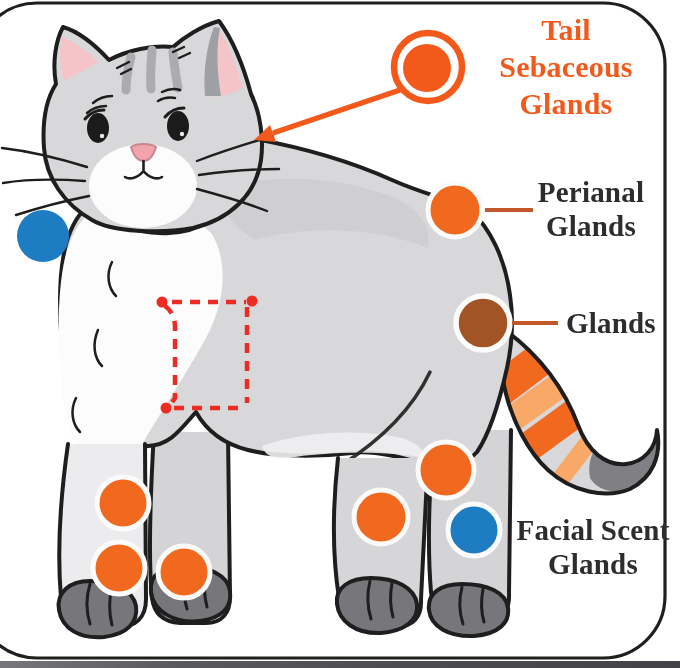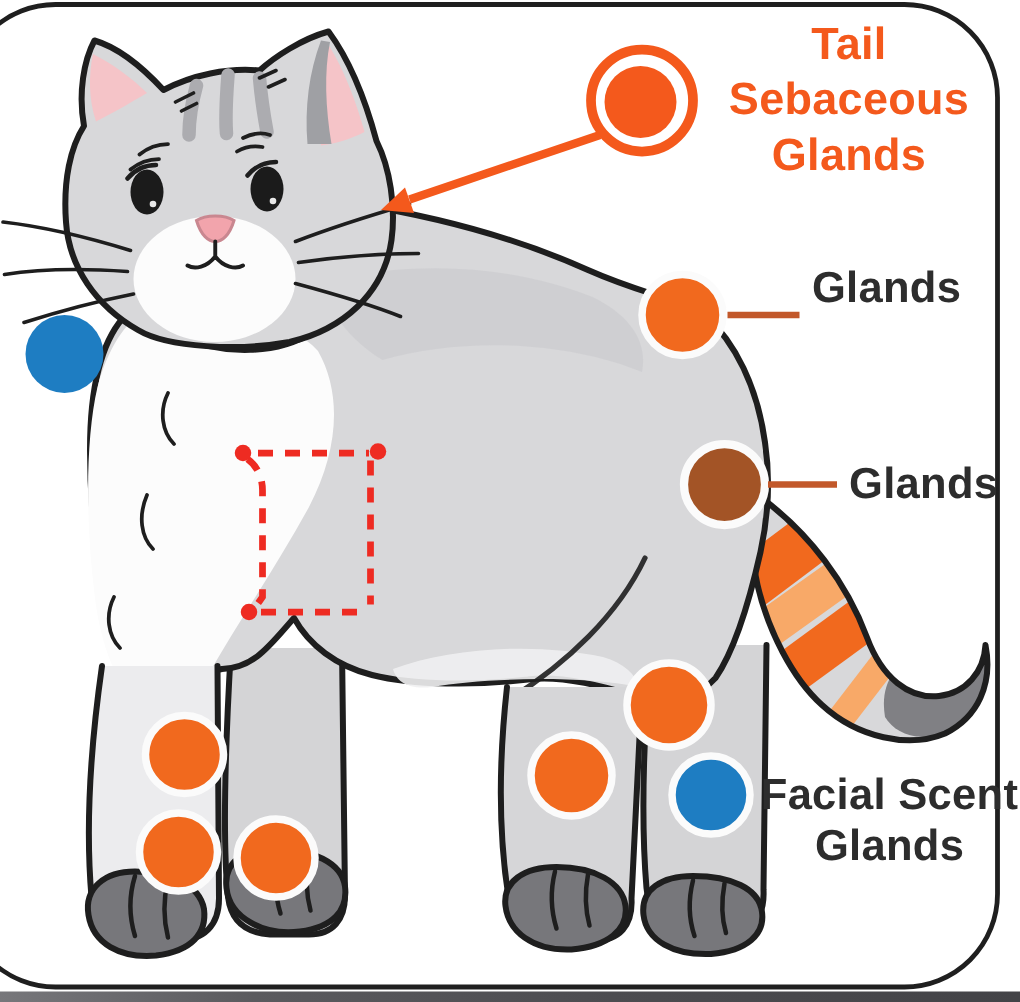--- a/index.html
+++ b/index.html
@@ -1,18 +1,18 @@
 <!DOCTYPE html>
 <html style="--orange: #F1691E; --orangeLight: #F8A968; --orangeAccent: #F4591C; --brown: #A35426; --blue: #1E7DC2; --red: #EE2B22; --connector: #C2582A; --textDark: #2D2D2D;"><head>
 <meta charset="utf-8">
 <style>
   html,body { margin:0; padding:0; background:#ffffff; }
   #stage {
     position:relative; width:680px; height:668px; overflow:hidden;
-    background:#ffffff; font-family:Liberation Sans, sans-serif;
+    background:#ffffff; font-family:Liberation Serif, serif;
   }
   #stage svg { position:absolute; left:0; top:0; }
   .label { position:absolute; font-weight:600; text-align:center; letter-spacing:0.2px; }
   .label div { white-space:nowrap; }
   #tail-label    { left:440px; top:11px;  width:252px; font-size:30px; line-height:37px; color:var(--orangeAccent,#F4591C); }
   #perianal-label{ left:516px; top:175px; width:150px; font-size:29px; line-height:34px; color:var(--textDark,#2D2D2D); }
   #glands-label  { left:566px; top:306px; width:112px; font-size:29px; line-height:34px; text-align:left; color:var(--textDark,#2D2D2D); }
   #facial-label  { left:501px; top:513px; width:184px; font-size:29px; line-height:34px; color:var(--textDark,#2D2D2D); }
   .outline { stroke:#1E1E1E; stroke-linejoin:round; stroke-linecap:round; fill:none; }
 </style>
@@ -144,20 +144,21 @@
 
     <rect x="0" y="661" width="680" height="7" fill="url(#barGrad)"></rect>
   </svg>
 
   <div class="label" id="tail-label">
     <div>Tail</div>
     <div>Sebaceous</div>
     <div>Glands</div>
   </div>
   <div class="label" id="perianal-label">
+    <div>Perianal</div>
     <div>Glands</div>
   </div>
   <div class="label" id="glands-label">
     <div>Glands</div>
   </div>
   <div class="label" id="facial-label">
     <div>Facial Scent</div>
     <div>Glands</div>
   </div>
 

